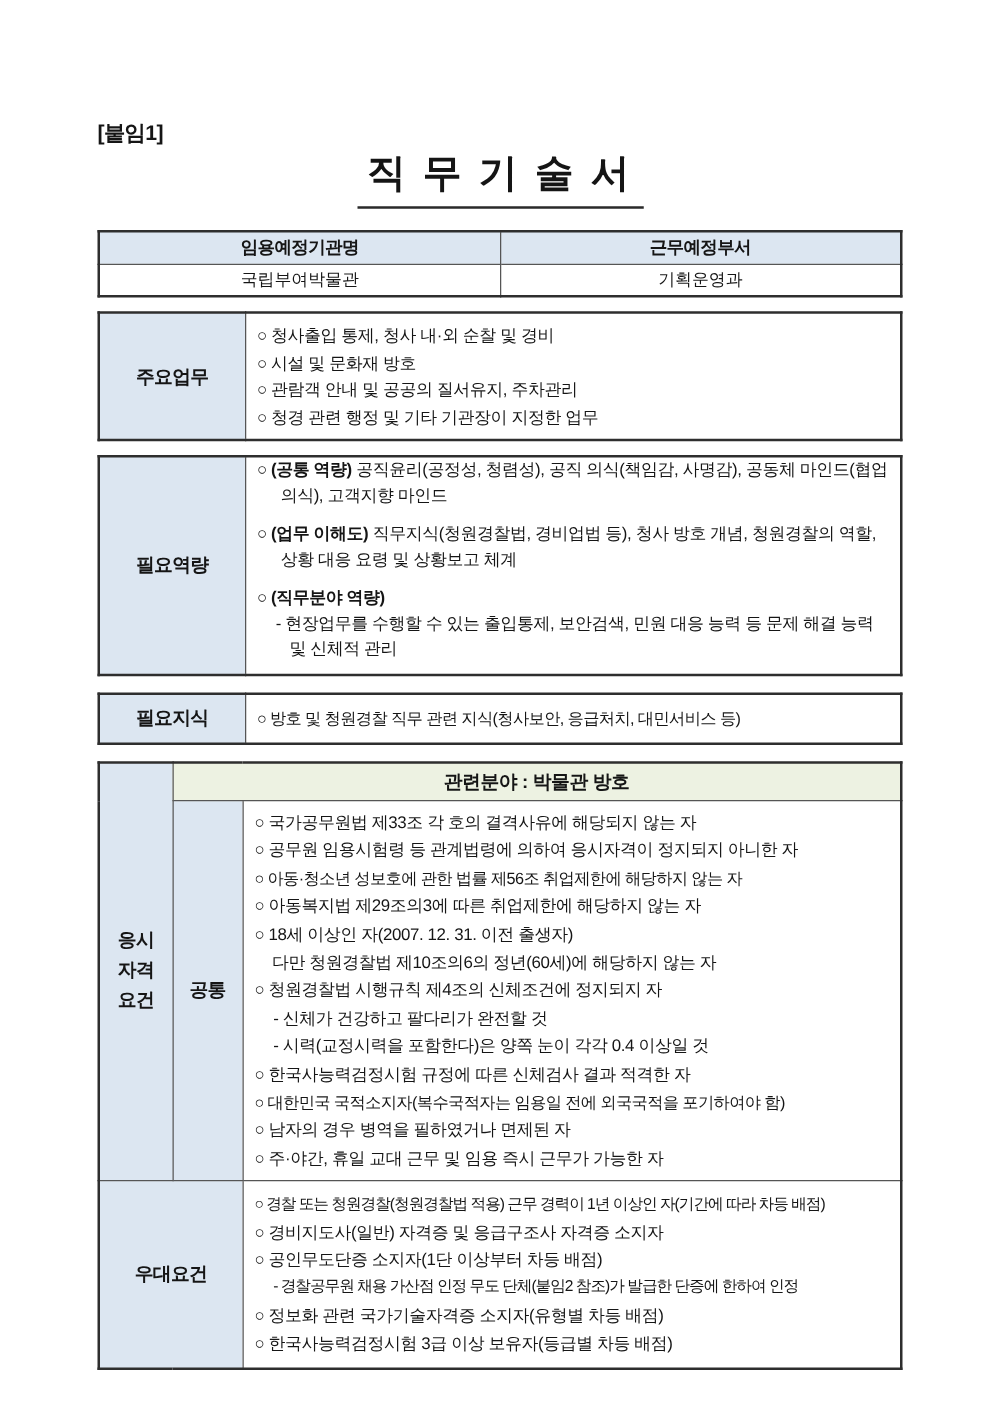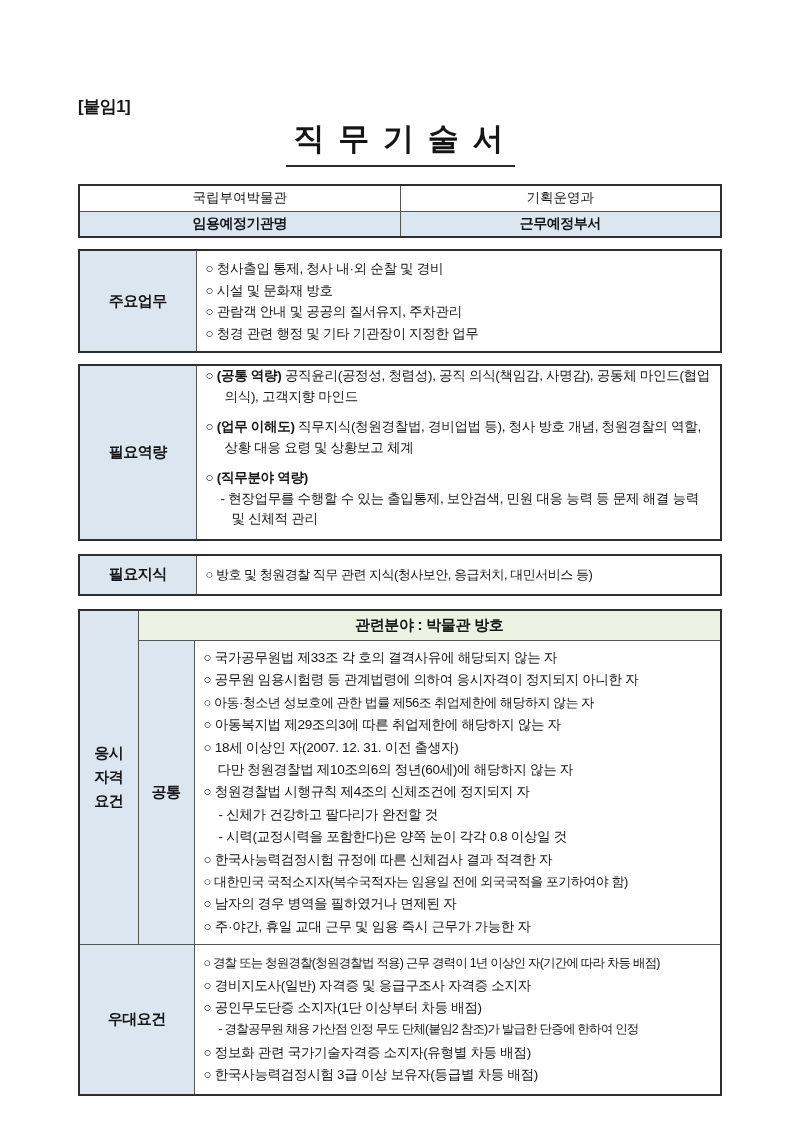--- a/index.html
+++ b/index.html
@@ -70,26 +70,26 @@
     <span class="doc-title">직 무 기 술 서</span>
   </div>
 
   <table class="tbl t1" style="margin-top:17px;">
     <colgroup>
         <col style="width:50%">
         <col style="width:50%">
       </colgroup>
     <tbody>
         <tr>
+      <td class="hd">임용예정기관명</td>
+      <td class="hd">근무예정부서</td>
+    </tr>
+    <tr>
       <td class="vl">국립부여박물관</td>
       <td class="vl">기획운영과</td>
-    </tr>
-    <tr>
-      <td class="hd">임용예정기관명</td>
-      <td class="hd">근무예정부서</td>
     </tr>
   </tbody>
     </table>
 
   <table class="tbl t2">
     <colgroup>
         <col style="width:117px">
         <col>
       </colgroup>
     <tbody>
@@ -161,21 +161,21 @@
       <td class="label-cell">공통</td>
       <td class="content-cell common-cell" style="padding-top:6px;padding-bottom:6px;">
         <div class="li">○ 국가공무원법 제33조 각 호의 결격사유에 해당되지 않는 자</div>
         <div class="li">○ 공무원 임용시험령 등 관계법령에 의하여 응시자격이 정지되지 아니한 자</div>
         <div class="li tight2">○ 아동·청소년 성보호에 관한 법률 제56조 취업제한에 해당하지 않는 자</div>
         <div class="li">○ 아동복지법 제29조의3에 따른 취업제한에 해당하지 않는 자</div>
         <div class="li">○ 18세 이상인 자(2007. 12. 31. 이전 출생자)</div>
         <div class="cont">다만 청원경찰법 제10조의6의 정년(60세)에 해당하지 않는 자</div>
         <div class="li">○ 청원경찰법 시행규칙 제4조의 신체조건에 정지되지 자</div>
         <div class="dash">- 신체가 건강하고 팔다리가 완전할 것</div>
-        <div class="dash">- 시력(교정시력을 포함한다)은 양쪽 눈이 각각 0.8 이상일 것</div>
+        <div class="dash">- 시력(교정시력을 포함한다)은 양쪽 눈이 각각 0.4 이상일 것</div>
         <div class="li">○ 한국사능력검정시험 규정에 따른 신체검사 결과 적격한 자</div>
         <div class="li tight2">○ 대한민국 국적소지자(복수국적자는 임용일 전에 외국국적을 포기하여야 함)</div>
         <div class="li">○ 남자의 경우 병역을 필하였거나 면제된 자</div>
         <div class="li">○ 주·야간, 휴일 교대 근무 및 임용 즉시 근무가 가능한 자</div>
       </td>
     </tr>
     <tr>
       <td class="label-cell" colspan="2">우대요건</td>
       <td class="content-cell pref-cell" style="padding-top:8px;padding-bottom:8px;">
         <div class="li tight">○ 경찰 또는 청원경찰(청원경찰법 적용) 근무 경력이 1년 이상인 자(기간에 따라 차등 배점)</div>

